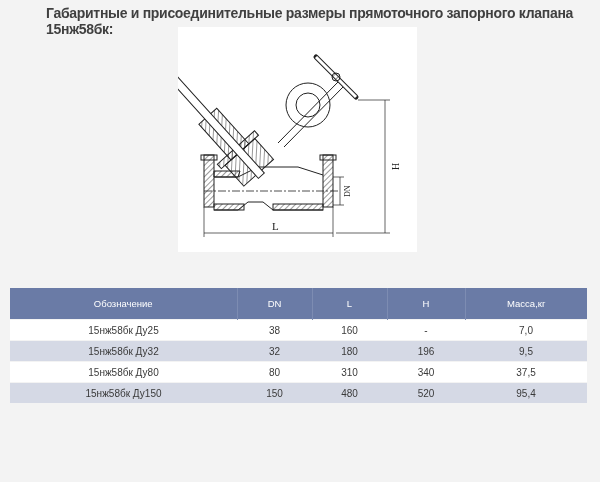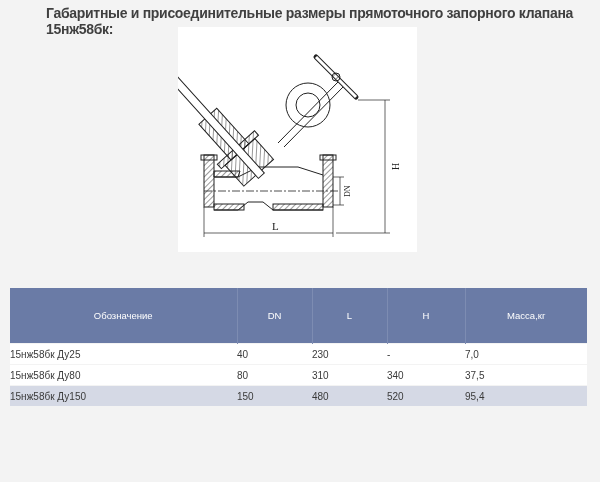--- a/index.html
+++ b/index.html
@@ -20,25 +20,25 @@
     width: 239px; height: 225px; background: #ffffff;
   }
   .drawing svg { display: block; }
   table {
     position: absolute; left: 10px; top: 288px;
     width: 577px; border-collapse: collapse; table-layout: fixed;
     font-size: 10px; color: #3a3a3a;
   }
   th {
     background: #6a7ba6; color: #ffffff; font-weight: normal;
-    height: 23px; padding: 16px; text-align: center;
+    height: 23px; padding: 4px; text-align: center;
     border-right: 1px solid #7d8cb2; font-size: 9.5px;
   }
   th:last-child { border-right: none; }
-  td { height: 20px; padding: 0; border-top: 1px solid #f3f3f3; }
+  td { height: 20px; padding: 0; text-align: center; border-top: 1px solid #f3f3f3; }
   tr.odd td { background: #ffffff; }
   tr.even td { background: #d5d9e5; }
 </style>
 </head>
 <body>
 
 <div class="title">Габаритные и присоединительные размеры прямоточного запорного клапана 15нж58бк:</div>
 
 <div class="drawing">
   <svg width="239" height="225" viewBox="0 0 239 225">
@@ -111,24 +111,31 @@
       <th>Обозначение</th>
       <th>DN</th>
       <th>L</th>
       <th>H</th>
       <th>Масса,кг</th>
     </tr>
   </thead>
   <tbody>
     <tr class="odd">
       <td>15нж58бк Ду25</td>
-      <td>40</td>
-      <td>230</td>
+      <td>38</td>
+      <td>160</td>
       <td>-</td>
       <td>7,0</td>
+    </tr>
+    <tr class="even">
+      <td>15нж58бк Ду32</td>
+      <td>32</td>
+      <td>180</td>
+      <td>196</td>
+      <td>9,5</td>
     </tr>
     <tr class="odd">
       <td>15нж58бк Ду80</td>
       <td>80</td>
       <td>310</td>
       <td>340</td>
       <td>37,5</td>
     </tr>
     <tr class="even">
       <td>15нж58бк Ду150</td>

